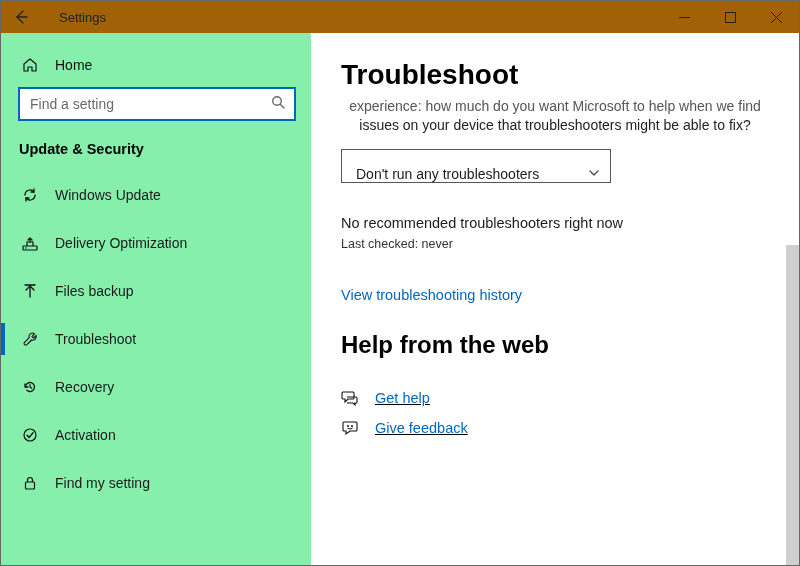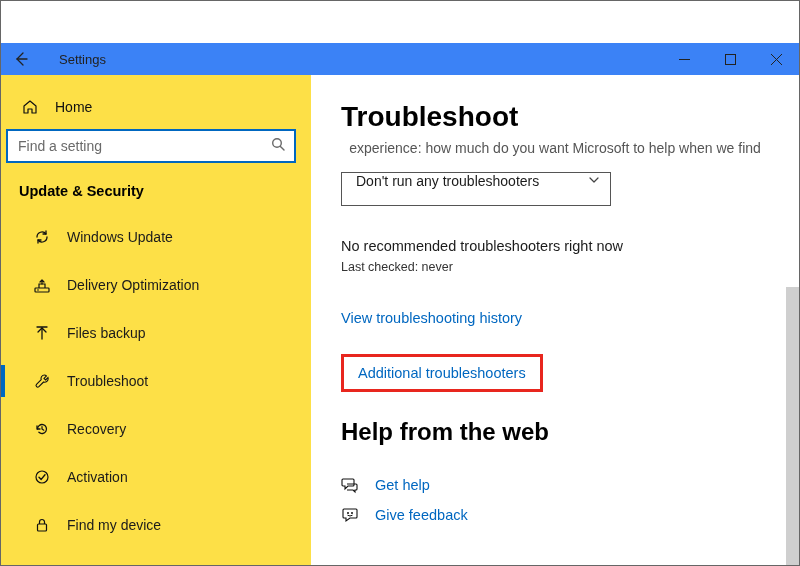--- a/index.html
+++ b/index.html
@@ -14,23 +14,22 @@
     border: 1px solid #666;
     position: relative;
     overflow: hidden;
   }
 
   
   .titlebar {
     height: 32px;
     display: flex;
     align-items: center;
-    background: #3b82f6;
-    position: relative;
-    margin-top: 42px;
+    background: #a16207;
+    position: relative;
   }
   .titlebar .back {
     width: 40px; height: 32px;
     display: flex; align-items: center; justify-content: center;
     color: #222;
   }
   .titlebar .title {
     font-size: 13px;
     margin-left: 18px;
     color: #222;
@@ -48,36 +47,36 @@
   }
 
   
   .layout {
     display: flex;
     height: calc(566px - 32px);
   }
   .sidebar {
     width: 310px;
     min-width: 310px;
-    background: #fde047;
+    background: #86efac;
     padding-top: 16px;
     overflow: hidden;
   }
 
   .home-row {
     display: flex;
     align-items: center;
     padding: 8px 18px 14px 18px;
     color: #111;
     font-size: 14px;
   }
   .home-row .ico { width: 22px; display: flex; justify-content: center; margin-right: 14px;}
 
   .search-wrap {
-    margin: 0 15px 20px 5px;
+    margin: 0 15px 20px 17px;
   }
   .search {
     position: relative;
     border: 2px solid #0067c0;
     background: #fff;
     height: 34px;
     display: flex;
     align-items: center;
     padding: 0 34px 0 10px;
   }
@@ -97,21 +96,21 @@
     font-weight: 600;
     font-size: 14.5px;
     padding: 0 18px 14px 18px;
   }
 
   .nav-list { list-style:none; }
   .nav-item {
     height: 48px;
     display: flex;
     align-items: center;
-    padding: 0 30px;
+    padding: 0 18px;
     position: relative;
     font-size: 14px;
     color: #1b1b1b;
   }
   .nav-item .ico { width: 22px; display:flex; justify-content:center; margin-right: 14px; color:#1b1b1b;}
   .nav-item.active::before {
     content:"";
     position:absolute; left:0; top:8px; bottom:8px;
     width:4px; background:#0067c0;
   }
@@ -139,21 +138,21 @@
   }
   .truncated-top{
     color:#555; font-size:14px; white-space:nowrap; overflow:hidden;
   }
 
   .dropdown {
     width: 270px;
     height: 34px;
     border: 1px solid #555;
     display: flex;
-    align-items: flex-start;
+    align-items: flex-end;
     justify-content: space-between;
     padding: 0 10px 0 14px;
     font-size: 14px;
     margin-bottom: 22px;
     color: #1b1b1b;
   }
 
   .status-line {
     font-size: 14.5px;
     color: #1b1b1b;
@@ -182,20 +181,21 @@
   .additional-wrap .link { margin-bottom: 0; }
 
   .content h2 {
     font-size: 24px;
     font-weight: 600;
     margin-bottom: 14px;
   }
 
   .footer-links {
     margin-top: 30px;
+    text-decoration: underline;
   }
   .footer-links .frow {
     display:flex; align-items:center;
     color:#0067c0;
     font-size:14.5px;
     margin-bottom:12px;
   }
   .frow .fico { width:22px; display:flex; margin-right:12px; color:#111; }
 
   .scrollbar {
@@ -319,50 +319,48 @@
           </span>
           <span>Activation</span>
         </li>
         <li class="nav-item">
           <span class="ico">
             <svg width="16" height="16" viewBox="0 0 16 16">
               <rect x="3.5" y="7" width="9" height="7" rx="1" fill="none" stroke="#111" stroke-width="1.2"></rect>
               <path d="M5.5 7 V5 a2.5 2.5 0 0 1 5 0 v2" fill="none" stroke="#111" stroke-width="1.2"></path>
             </svg>
           </span>
-          <span>Find my device</span>
+          <span>Find my setting</span>
         </li>
       </ul>
   </div>
 
   <div class="content">
     <h1>Troubleshoot</h1>
 
     <div class="intro">
       <div class="truncated-top">experience: how much do you want Microsoft to help when we find</div>
+      <div>issues on your device that troubleshooters might be able to fix?</div>
     </div>
 
     <div class="dropdown">
       <span>Don't run any troubleshooters</span>
       <span>
         <svg width="12" height="12" viewBox="0 0 12 12">
             <path d="M2 4 L6 8 L10 4" stroke="#444" stroke-width="1.2" fill="none" stroke-linecap="round" stroke-linejoin="round"></path>
           </svg>
       </span>
     </div>
 
     <div class="status-line">No recommended troubleshooters right now</div>
     <div class="checked-line">Last checked: never</div>
 
     <span class="link">View troubleshooting history</span>
     <br>
 
-    <span class="additional-wrap">
-      <span class="link">Additional troubleshooters</span>
-    </span>
 
     <h2>Help from the web</h2>
 
     <div class="footer-links">
       <div class="frow">
         <span class="fico">
           <svg width="18" height="18" viewBox="0 0 18 18">
               <path d="M2 3 h10 a1 1 0 0 1 1 1 v5 a1 1 0 0 1 -1 1 H7 l-3 3 v-3 H2 a1 1 0 0 1 -1 -1 V4 a1 1 0 0 1 1 -1 Z" fill="none" stroke="#111" stroke-width="1.1"></path>
               <path d="M6 8 h9 a1 1 0 0 1 1 1 v4 a1 1 0 0 1 -1 1 h-1 v2 l-2 -2 H6" fill="none" stroke="#111" stroke-width="1.1"></path>
             </svg>

